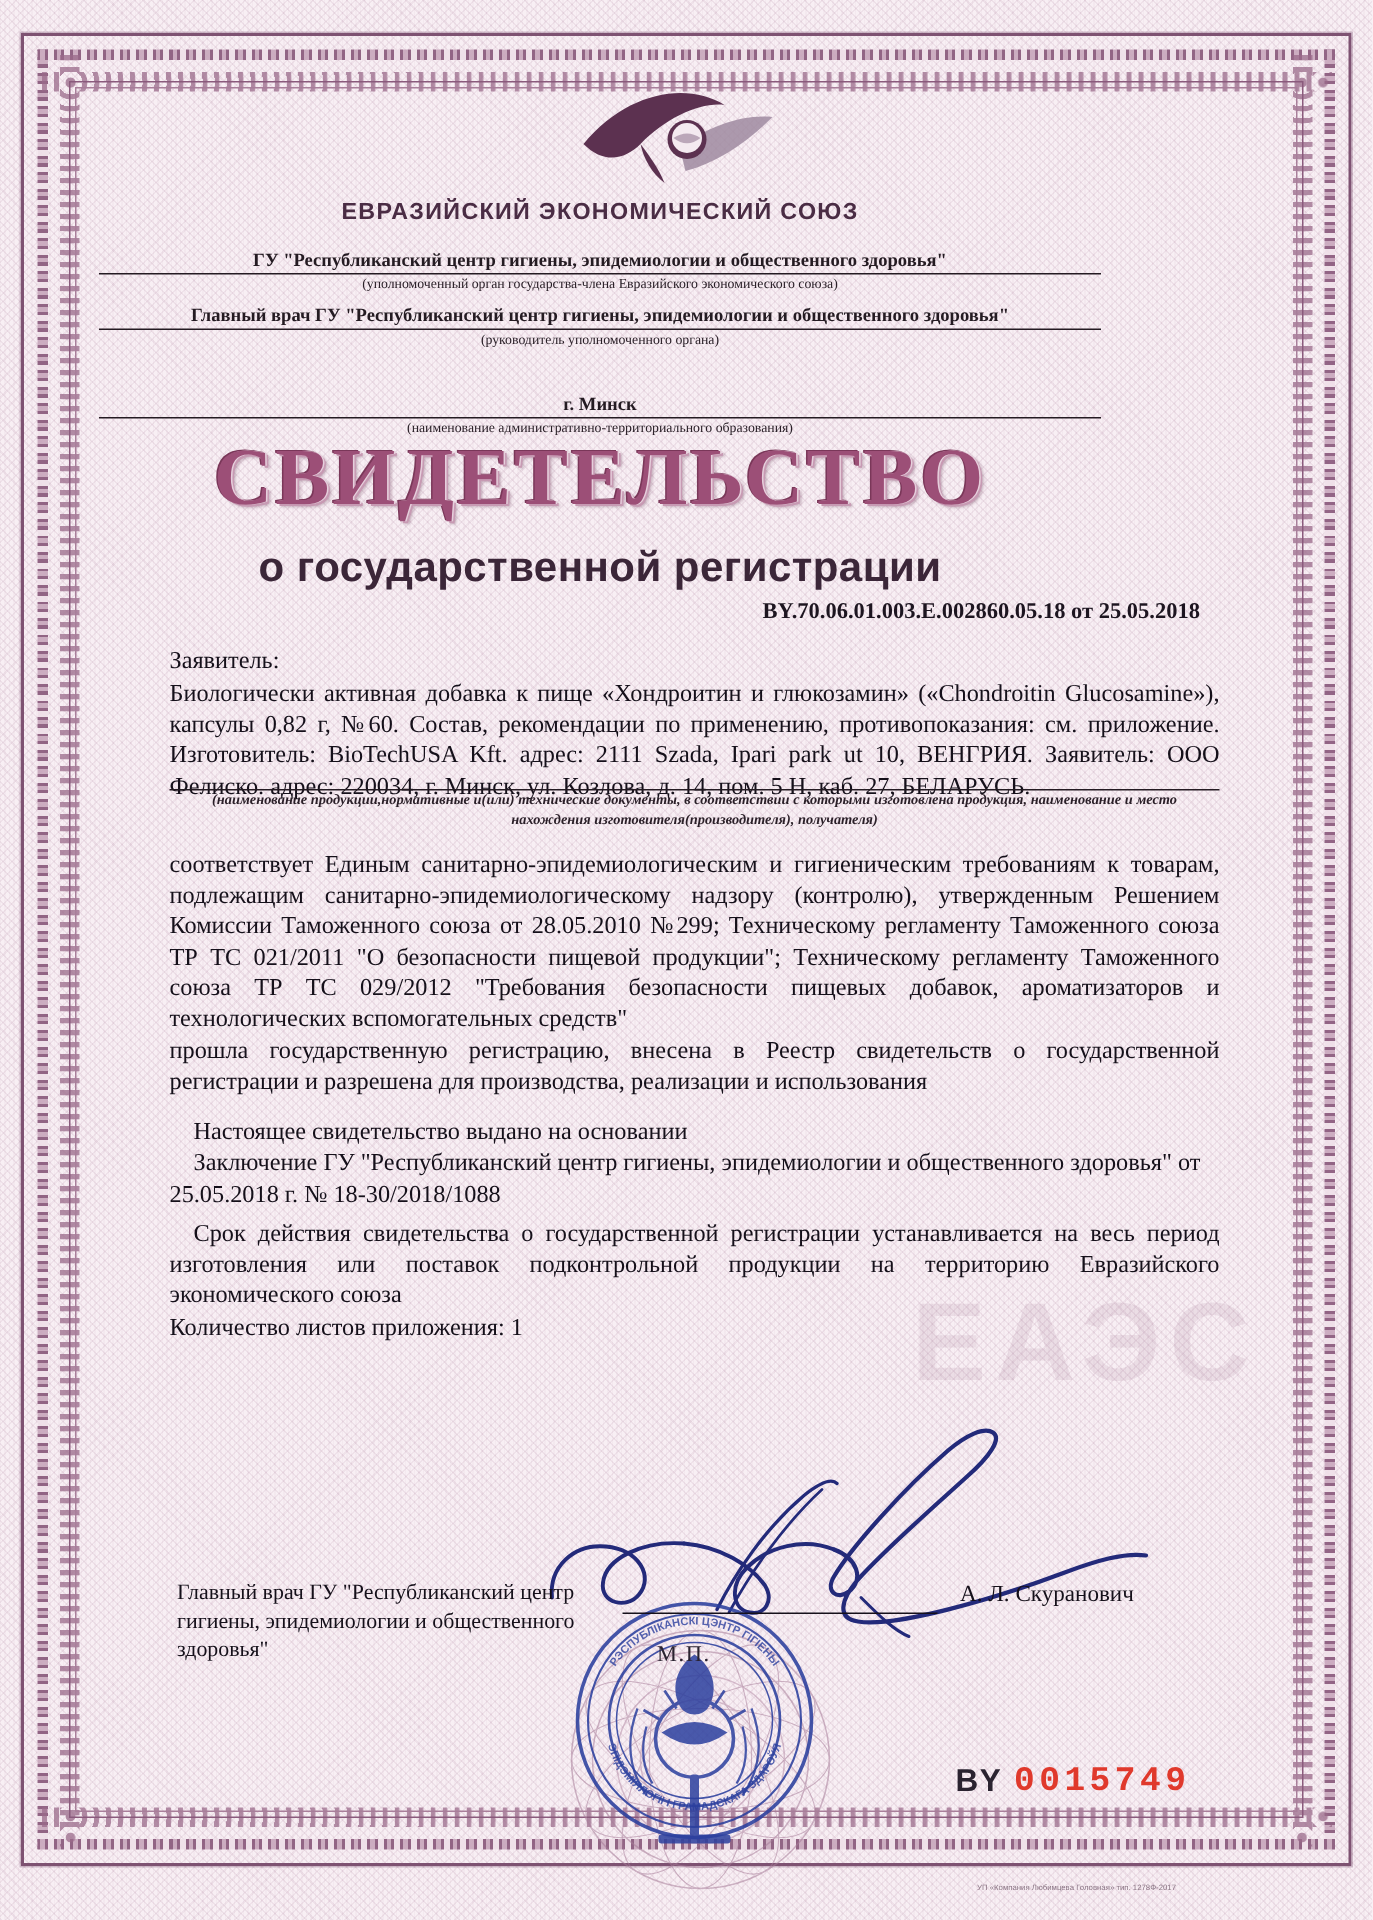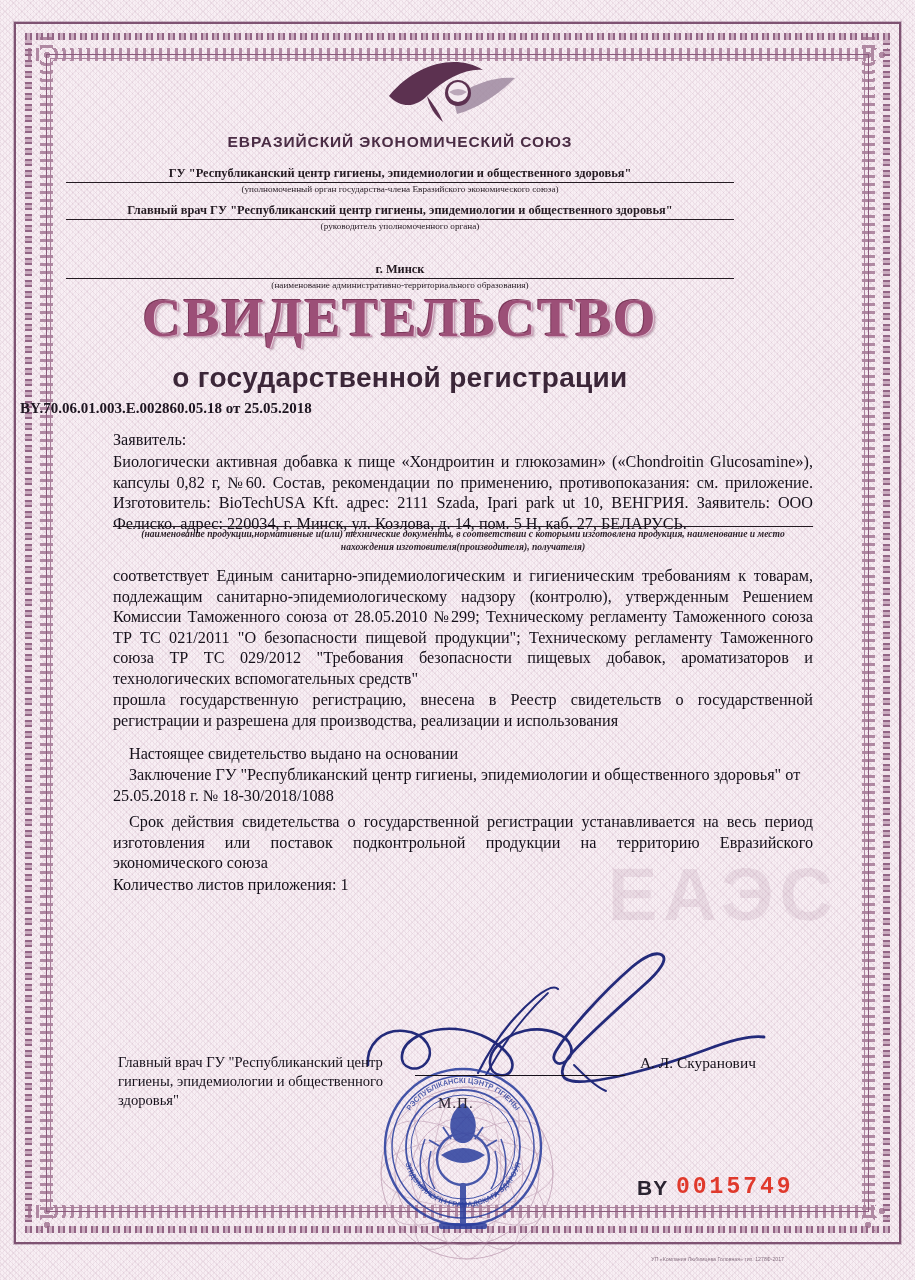--- a/index.html
+++ b/index.html
@@ -108,23 +108,23 @@
     text-shadow:
       1px 0 0 #e6cfdc, 2px 1px 0 #c79ab3,
       -1px -1px 0 #7a3759, 3px 2px 2px rgba(90,40,70,.30);
   }
   .cert-sub{
     position:absolute;left:0;right:0;top:362px;text-align:center;
     font-family:"Liberation Sans", sans-serif;
     font-size:28px;font-weight:700;color:#3b2638;letter-spacing:.3px;
   }
   .cert-number{
-    position:absolute;left:0;right:0;top:400px;text-align:left;
-    font-family:"Liberation Serif", serif;
-    font-size:15px;font-weight:700;color:#1d1520;margin-left:20px;
+    position:absolute;left:0;right:0;top:400px;text-align:right;
+    font-family:"Liberation Serif", serif;
+    font-size:15px;font-weight:700;color:#1d1520;
   }
 
   
   .body-text{
     position:absolute;left:113px;width:700px;
     font-family:"Liberation Serif", serif;
     font-size:16.2px;line-height:20.6px;color:#15101a;
   }
   .body-text.just{text-align:justify;}
   .small-cap{

